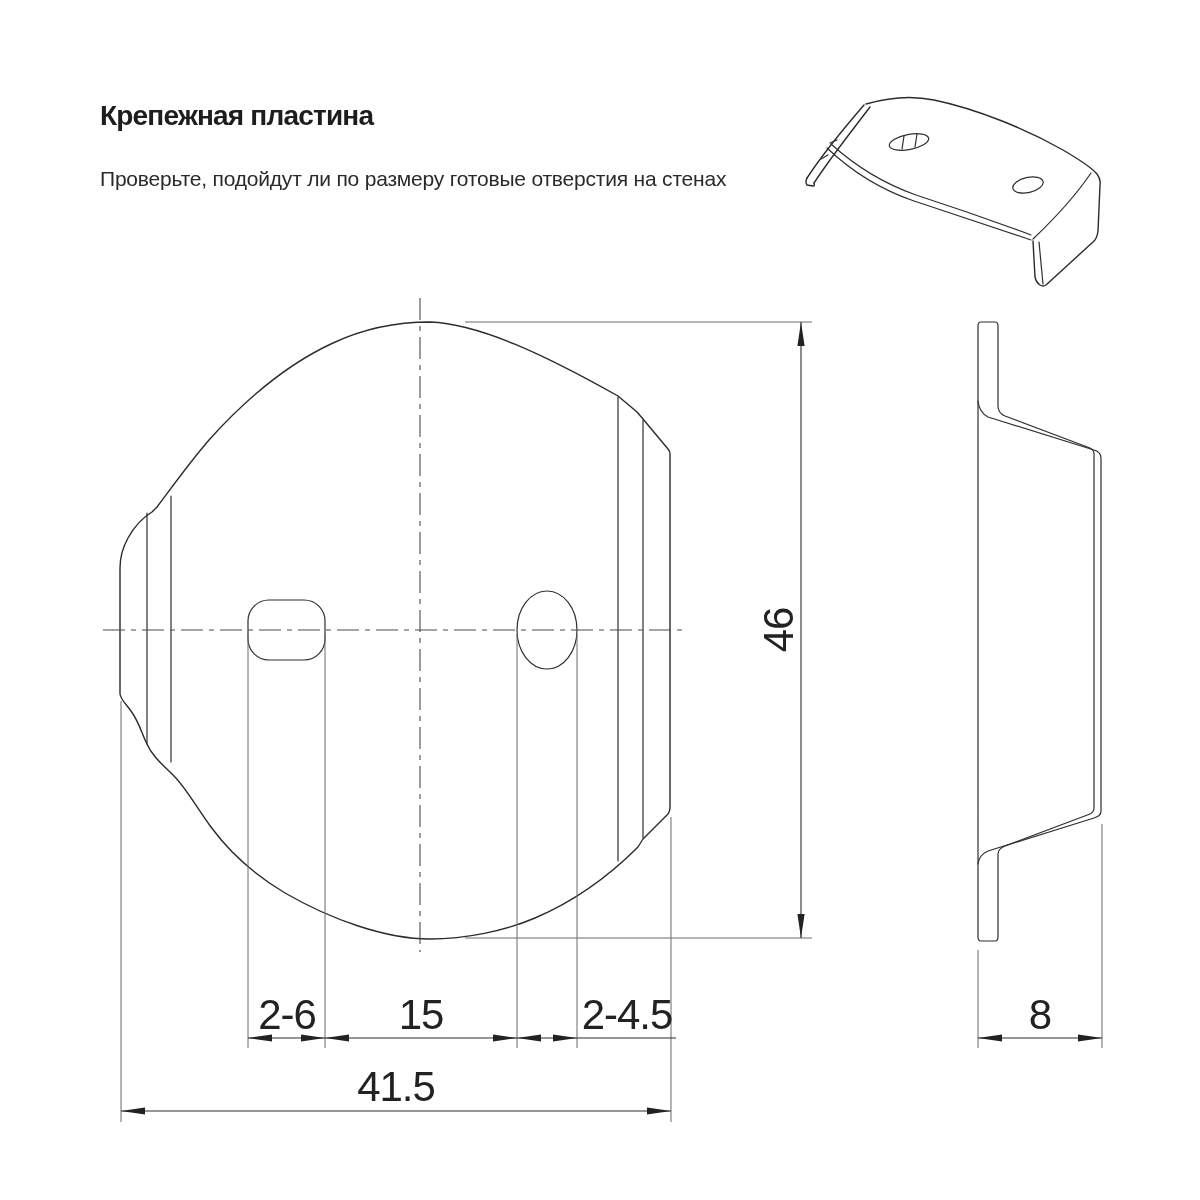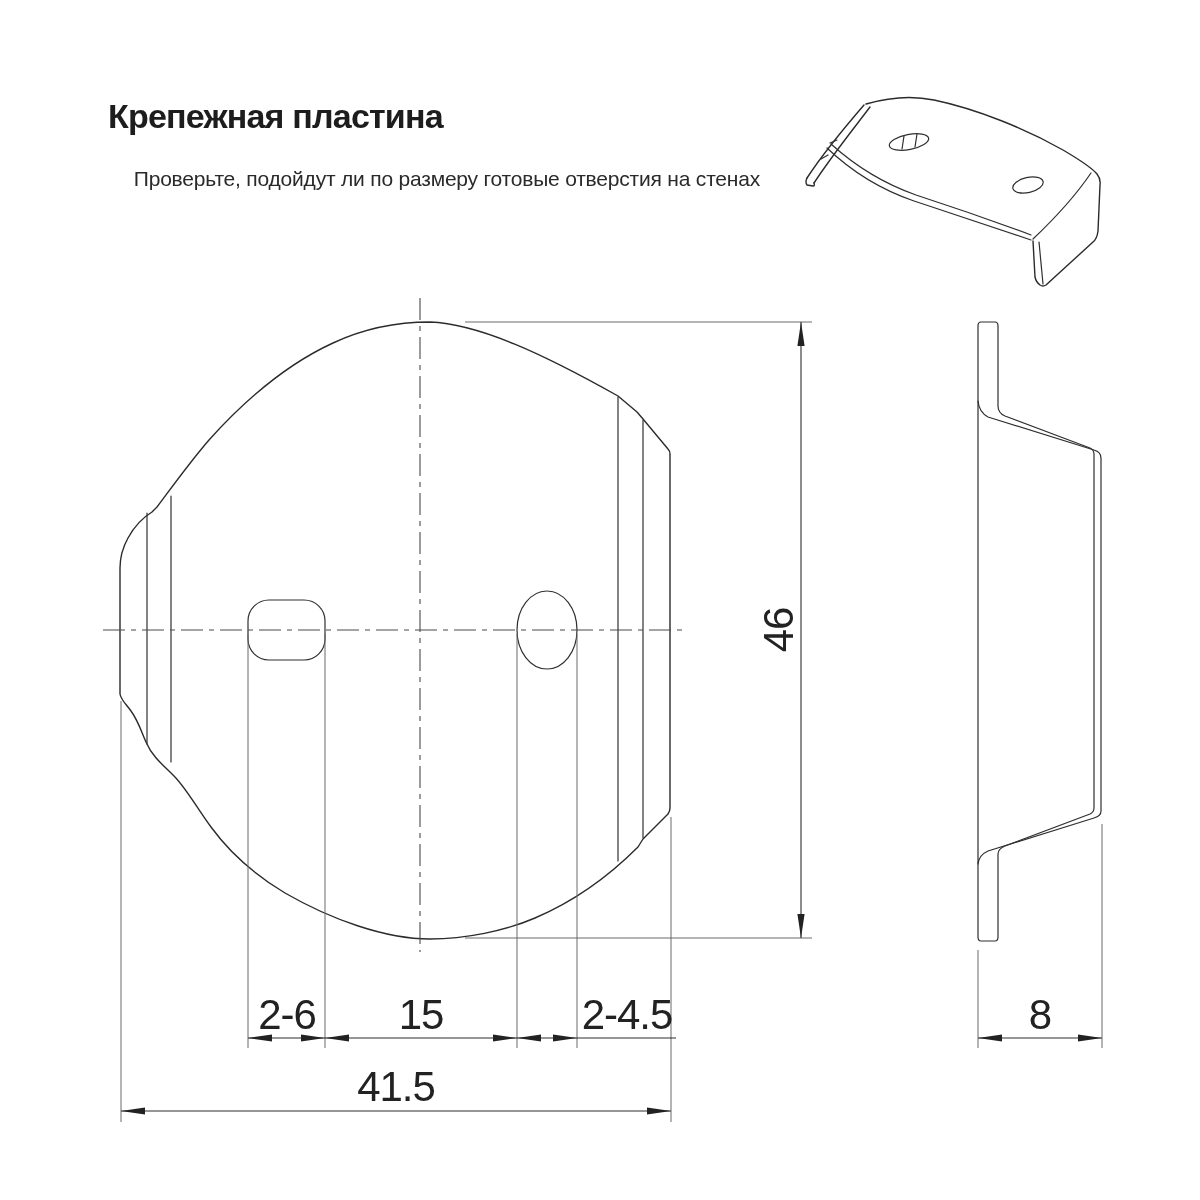--- a/index.html
+++ b/index.html
@@ -6,26 +6,26 @@
   html, body {
     width: 1200px; height: 1200px;
     background: #ffffff;
     font-family: "Liberation Sans", sans-serif;
     position: relative;
     overflow: hidden;
   }
   .canvas { position: absolute; left: 0; top: 0; width: 1200px; height: 1200px; }
   .header { position: absolute; left: 100px; top: 96px; width: 660px; }
   .title {
-    font-size: 34px; font-weight: 700; color: #1d1d1d;
-    letter-spacing: -0.8px; line-height: 40px; margin-left: 8px;
+    font-size: 28px; font-weight: 700; color: #1d1d1d;
+    letter-spacing: -0.8px; line-height: 40px;
   }
   .description {
     margin-top: 27px; font-size: 21px; color: #2a2a2a;
-    letter-spacing: -0.2px; line-height: 31px; text-align: right;
+    letter-spacing: -0.2px; line-height: 31px;
   }
   .description span { display: block; }
   svg text {
     font-family: "Liberation Sans", sans-serif;
     font-size: 42px; fill: #222222; letter-spacing: -1px;
   }
   .outline { stroke: #2b2b2b; stroke-width: 1.4; fill: none; stroke-linejoin: round; stroke-linecap: round; }
   .thin    { stroke: #2f2f2f; stroke-width: 1.2; fill: none; stroke-linejoin: round; stroke-linecap: round; }
   .ext     { stroke: #6a6a6a; stroke-width: 1; fill: none; }
   .dim     { stroke: #2e2e2e; stroke-width: 1.1; fill: none; }

